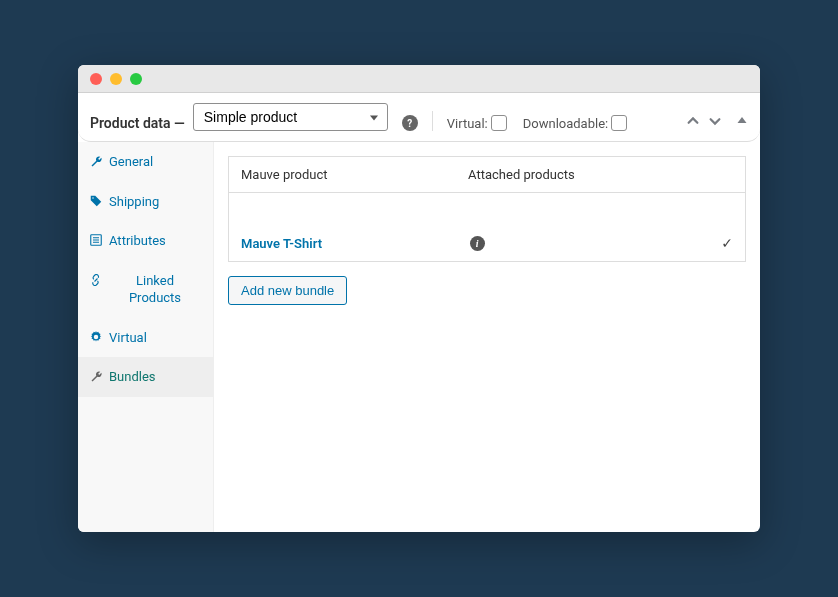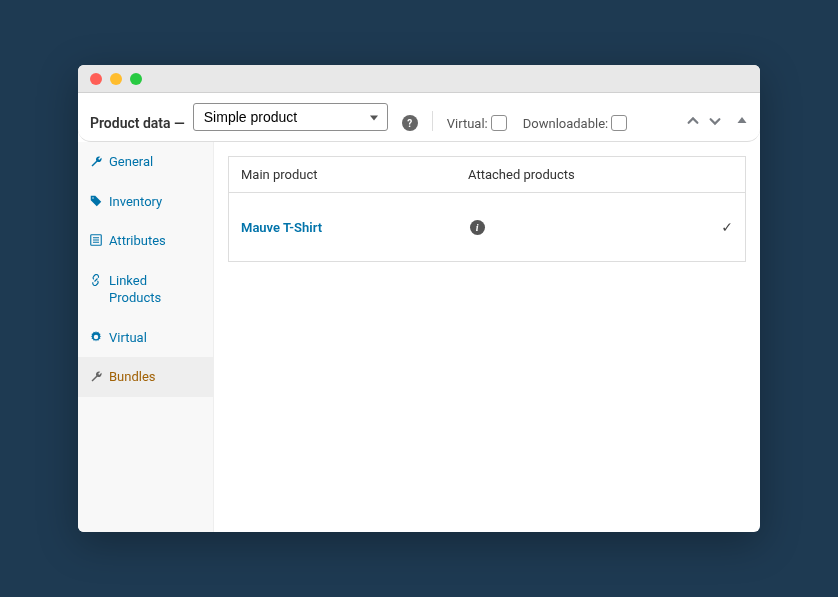--- a/index.html
+++ b/index.html
@@ -113,24 +113,25 @@
     }
     .sidebar-item {
       padding: 11px 12px;
       color: #0073aa;
       font-size: 13px;
       cursor: pointer;
       display: flex;
       align-items: flex-start;
       gap: 7px;
       border-bottom: 0px solid #eee;
+      text-align: center;
     }
     .sidebar-item.active {
       background: #eeeeee;
-      color: #a16207;
+      color: #0f766e;
     }
     .sidebar-icon {
       color: #0073aa;
       flex-shrink: 0;
       margin-top: 2px;
     }
     .sidebar-item.active .sidebar-icon { color: #666; }
     .sidebar-label { line-height: 1.35; }
     .main {
       flex: 1;
@@ -147,21 +148,21 @@
       font-size: 13px;
       color: #333;
     }
     .col-main { flex: 0 0 42%; }
     .col-attached { flex: 0 0 30%; text-align: center; }
     .col-enabled { flex: 1; text-align: right; }
     .table-row {
       display: flex;
       padding: 10px 12px;
       font-size: 13px;
-      align-items: center;
+      align-items: flex-end;
       height: 68px;
     }
     .product-link {
       color: #0073aa;
       font-weight: 600;
     }
     .info-icon {
       width: 15px; height: 15px; border-radius: 50%;
       background: #555; color: #fff;
       display: inline-flex; align-items: center; justify-content: center;
@@ -239,21 +240,21 @@
             </svg>
         </span>
         <span class="sidebar-label">General</span>
       </div>
       <div class="sidebar-item">
         <span class="sidebar-icon">
           <svg width="12" height="12" viewBox="0 0 16 16">
               <path d="M1 1h6l8 8-6 6-8-8V1zm3 4a1 1 0 1 0 0-2 1 1 0 0 0 0 2z" fill="currentColor"></path>
             </svg>
         </span>
-        <span class="sidebar-label">Inventory</span>
+        <span class="sidebar-label">Shipping</span>
       </div>
       <div class="sidebar-item">
         <span class="sidebar-icon">
           <svg width="12" height="12" viewBox="0 0 16 16">
               <rect x="1" y="1" width="14" height="14" rx="1" fill="none" stroke="currentColor" stroke-width="1.5"></rect>
               <line x1="4" y1="5" x2="12" y2="5" stroke="currentColor" stroke-width="1.5"></line>
               <line x1="4" y1="8" x2="12" y2="8" stroke="currentColor" stroke-width="1.5"></line>
               <line x1="4" y1="11" x2="12" y2="11" stroke="currentColor" stroke-width="1.5"></line>
             </svg>
         </span>
@@ -281,30 +282,31 @@
               <path d="M13.7 2.3a4 4 0 0 0-5.3 5.3L2 14l1.4 1.4 6.4-6.4a4 4 0 0 0 5.3-5.3l-2.8 2.8-1.4-1.4 2.8-2.8z" fill="currentColor"></path>
             </svg>
         </span>
         <span class="sidebar-label">Bundles</span>
       </div>
     </div>
 
     <div class="main">
       <div class="table">
         <div class="table-header">
-          <div class="col-main">Main product</div>
+          <div class="col-main">Mauve product</div>
           <div class="col-attached">Attached products</div>
         </div>
         <div class="table-row">
           <div class="col-main">
             <span class="product-link">Mauve T-Shirt</span>
           </div>
           <div class="col-attached-row">
             <span class="info-icon">i</span>
           </div>
           <div class="col-enabled">
             <span class="check">✓</span>
           </div>
         </div>
       </div>
+      <button class="add-bundle-btn">Add new bundle</button>
     </div>
   </div>
 </div>
 
 </body></html>

